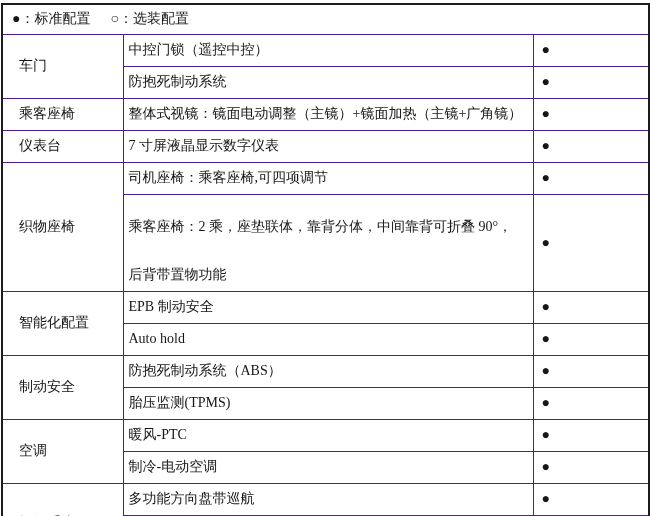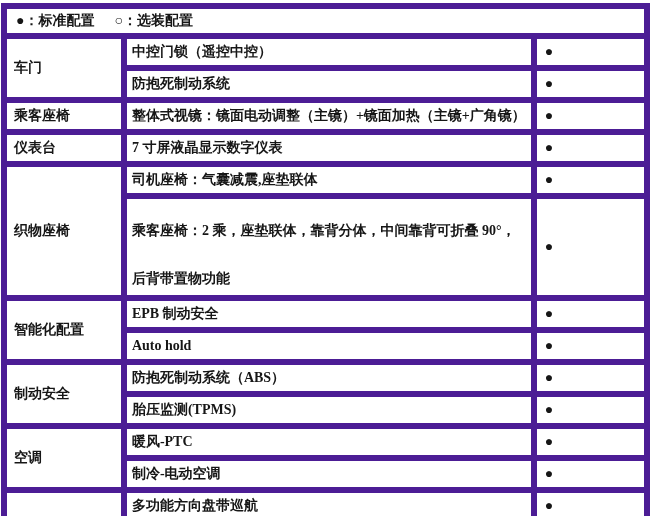--- a/index.html
+++ b/index.html
@@ -13,37 +13,36 @@
     font-size: 14px;
     color: #161616;
   }
   table.config-table {
     border-collapse: collapse;
     table-layout: fixed;
     margin: 3px 0 0 1px;
     border: 2px solid #1c1c1c;
   }
   td {
-    border: 6px solid #4c1d95;
+    border: 1px solid #4c1d95;
     vertical-align: middle;
     padding: 0;
     overflow: hidden;
-    font-weight: bold;
   }
   tr { height: 32px; }
   tr.r-header { height: 30px; }
   tr.r-tall { height: 65px; }
   tr.r-last { height: 48px; }
 
   td.header-cell { padding-left: 9px; white-space: nowrap; }
   .legend-item { white-space: nowrap; }
   .legend-gap { display: inline-block; width: 20px; }
 
   td.cat-cell {
-    padding-left: 7px;
+    padding-left: 16px;
     white-space: nowrap;
   }
   td.item-cell {
     padding-left: 5px;
     white-space: nowrap;
   }
   td.item-cell .wrap-line {
     line-height: 32px;
     white-space: nowrap;
     margin-top: 16px;
@@ -91,21 +90,21 @@
   </tr>
 
   <tr>
     <td class="cat-cell">仪表台</td>
     <td class="item-cell">7 寸屏液晶显示数字仪表</td>
     <td class="mark-cell"><span class="dot">●</span></td>
   </tr>
 
   <tr>
     <td class="cat-cell" rowspan="2">织物座椅</td>
-    <td class="item-cell">司机座椅：气囊减震,座垫联体</td>
+    <td class="item-cell">司机座椅：乘客座椅,可四项调节</td>
     <td class="mark-cell"><span class="dot">●</span></td>
   </tr>
   <tr class="r-tall">
     <td class="item-cell">
       <div class="wrap-line">乘客座椅：2 乘，座垫联体，靠背分体，中间靠背可折叠 90°，</div>
       <div class="wrap-line">后背带置物功能</div>
     </td>
     <td class="mark-cell"><span class="dot">●</span></td>
   </tr>
 

